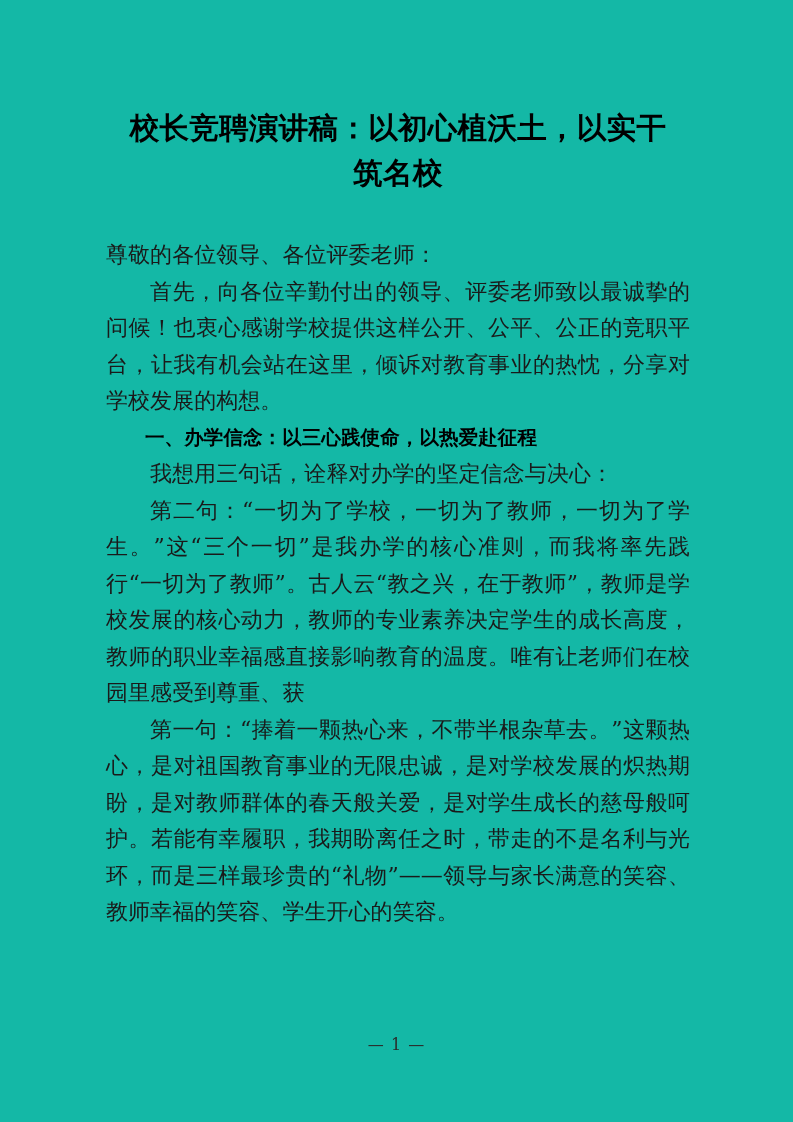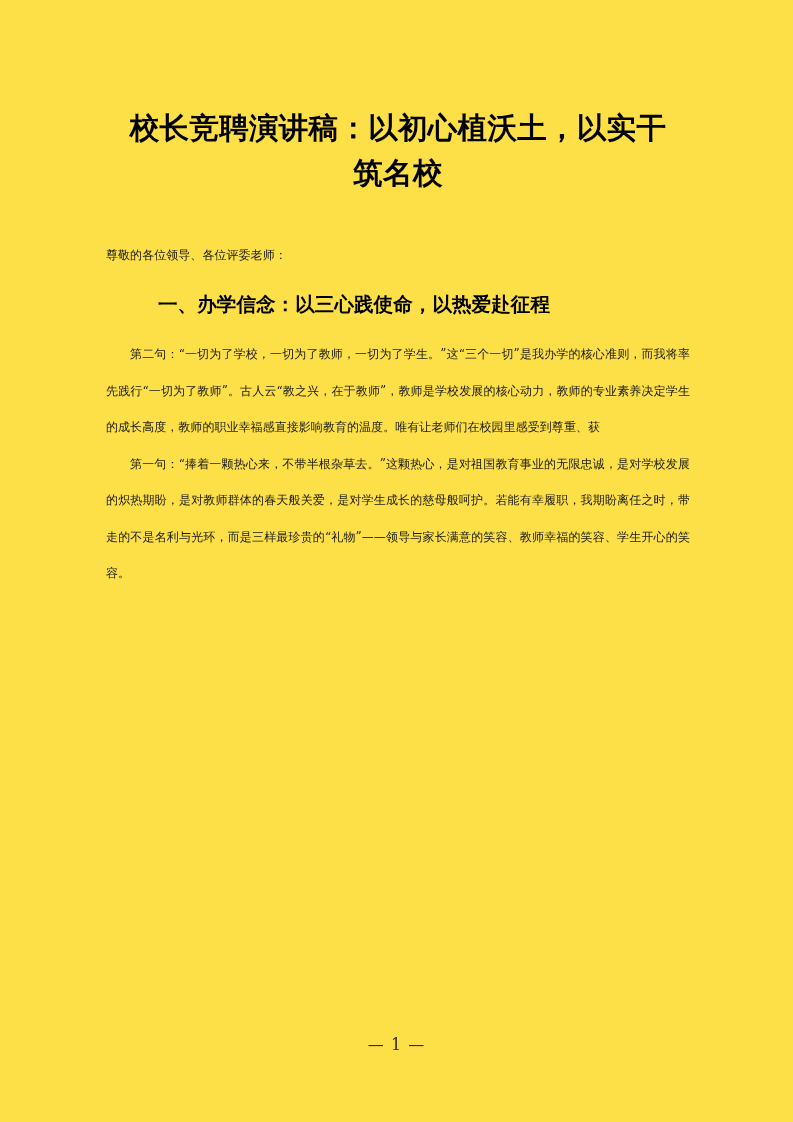--- a/index.html
+++ b/index.html
@@ -5,21 +5,21 @@
 <style>
   html, body {
     margin: 0;
     padding: 0;
     background: #ffffff;
   }
   .page {
     position: relative;
     width: 793px;
     height: 1122px;
-    background: #fde047;
+    background: #14b8a6;
     overflow: hidden;
     box-sizing: border-box;
   }
   .content {
     position: absolute;
     left: 106px;
     top: 0;
     width: 584px;
   }
 
@@ -45,34 +45,34 @@
   .body-block {
     position: absolute;
     left: 0;
     top: 237px;
     width: 584px;
   }
   p.para {
     margin: 0;
     padding: 0;
     font-family: "DejaVu Serif", "Liberation Serif", serif;
-    font-size: 12px;
+    font-size: 22px;
     line-height: 36.5px;
     color: #1a1a1a;
     text-align: justify;
     text-justify: inter-character;
     text-align-last: left;
     letter-spacing: 0.05px;
     word-break: break-all;
   }
   p.para.indent {
     text-indent: 2em;
   }
   p.heading {
-    margin: 13px;
+    margin: 0;
     padding: 0;
     font-family: "DejaVu Sans", "Liberation Sans", sans-serif;
     font-weight: bold;
     font-size: 19.5px;
     line-height: 36.5px;
     color: #000000;
     text-indent: 2em;
     text-align: left;
     letter-spacing: 0.1px;
   }
@@ -98,21 +98,23 @@
 
   <div class="content">
 
     <h1 class="doc-title">
       <span>校长竞聘演讲稿：以初心植沃土，以实干</span><br>
       <span>筑名校</span>
     </h1>
 
     <div class="body-block">
       <p class="para">尊敬的各位领导、各位评委老师：</p>
+      <p class="para indent">首先，向各位辛勤付出的领导、评委老师致以最诚挚的问候！也衷心感谢学校提供这样公开、公平、公正的竞职平台，让我有机会站在这里，倾诉对教育事业的热忱，分享对学校发展的构想。</p>
       <p class="heading">一、办学信念：以三心践使命，以热爱赴征程</p>
+      <p class="para indent">我想用三句话，诠释对办学的坚定信念与决心：</p>
       <p class="para indent">第二句：“一切为了学校，一切为了教师，一切为了学生。”这“三个一切”是我办学的核心准则，而我将率先践行“一切为了教师”。古人云“教之兴，在于教师”，教师是学校发展的核心动力，教师的专业素养决定学生的成长高度，教师的职业幸福感直接影响教育的温度。唯有让老师们在校园里感受到尊重、获</p>
       <p class="para indent">第一句：“捧着一颗热心来，不带半根杂草去。”这颗热心，是对祖国教育事业的无限忠诚，是对学校发展的炽热期盼，是对教师群体的春天般关爱，是对学生成长的慈母般呵护。若能有幸履职，我期盼离任之时，带走的不是名利与光环，而是三样最珍贵的“礼物”——领导与家长满意的笑容、教师幸福的笑容、学生开心的笑容。</p>
     </div>
 
   </div>
 
   <div class="page-footer">— 1 —</div>
 
 </div>
 

